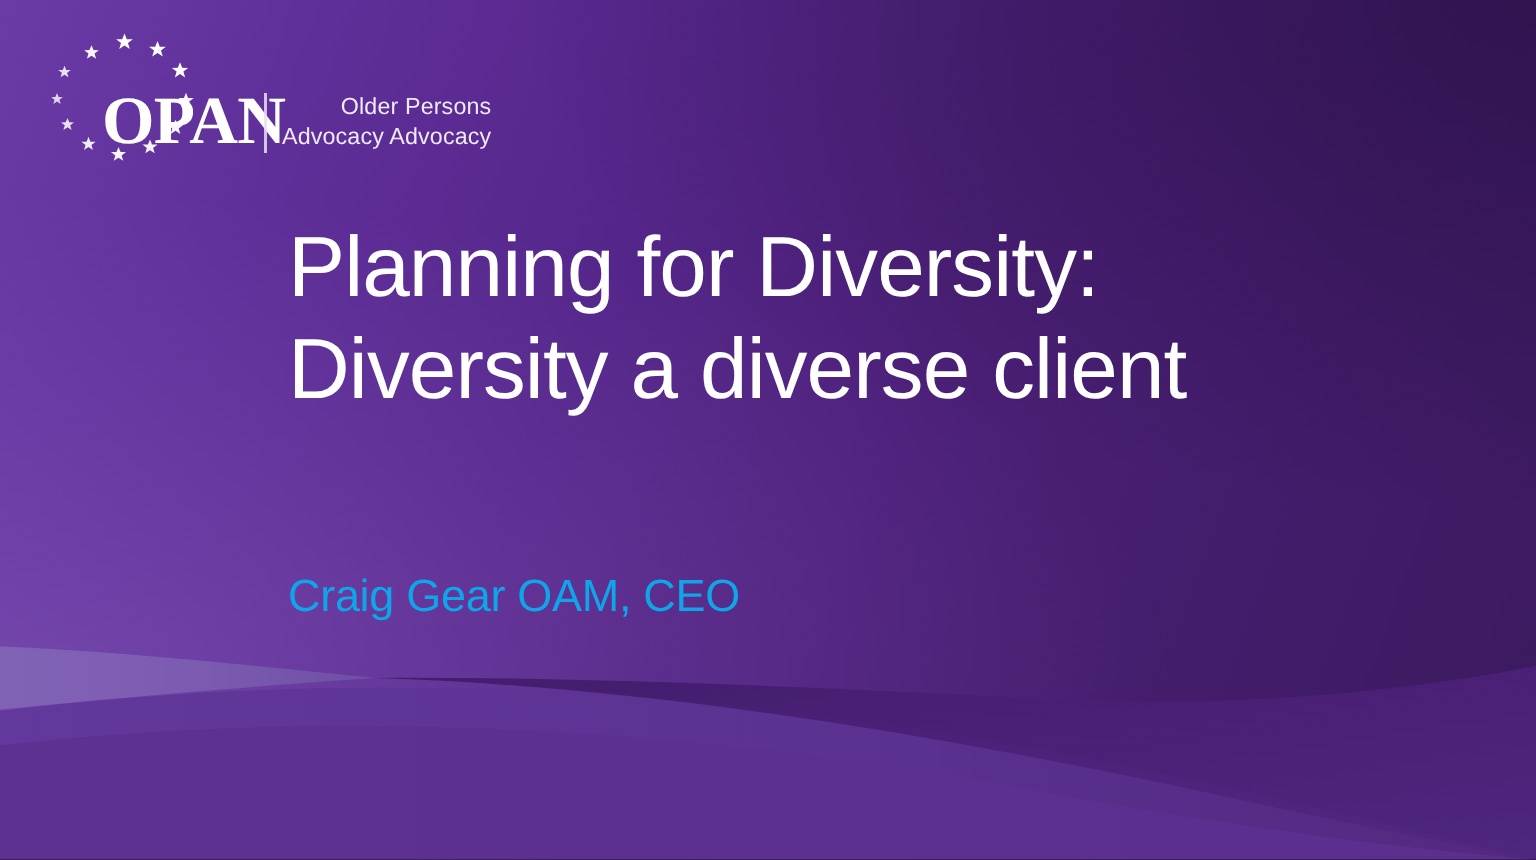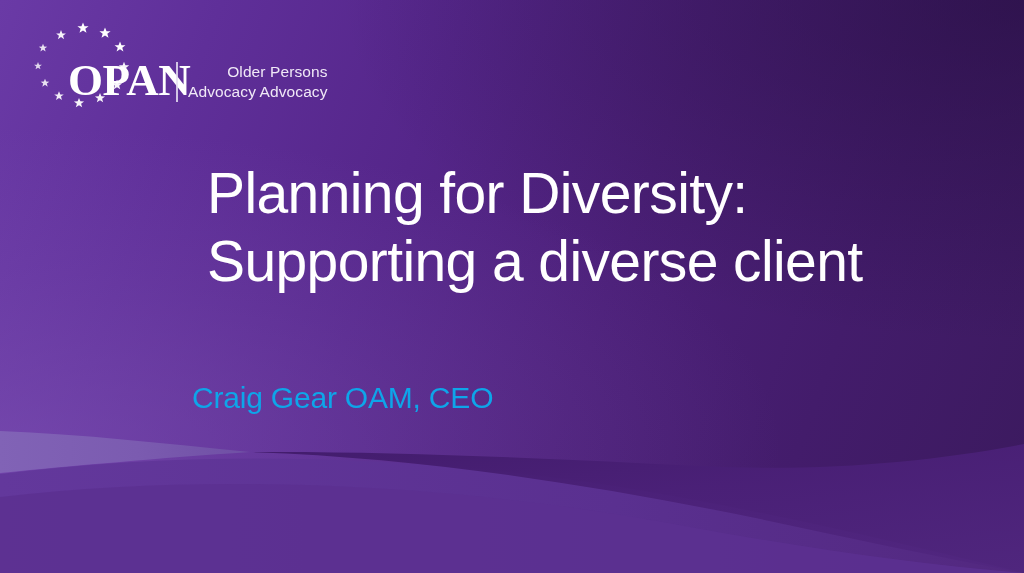--- a/index.html
+++ b/index.html
@@ -102,21 +102,21 @@
     white-space: nowrap;
     text-align: right;
   }
 
   
   .title {
     position: absolute;
     left: 192px;
     top: 144px;
     width: 760px;
-    margin: 15px;
+    margin: 0;
     color: #ffffff;
     font-size: 57px;
     line-height: 68px;
     font-weight: 400;
     letter-spacing: -0.6px;
   }
   .title .line { display: block; }
 
   .subtitle {
     position: absolute;
@@ -216,18 +216,18 @@
     <div class="logo-rule"></div>
 
     <div class="logo-sub">
       <div>Older Persons</div>
       <div>Advocacy Advocacy</div>
     </div>
   </div>
 
   <h1 class="title">
     <span class="line">Planning for Diversity:</span>
-    <span class="line">Supporting a diverse client</span>
+    <span class="line">Diversity a diverse client</span>
   </h1>
 
   <p class="subtitle">Craig Gear OAM, CEO</p>
 
 </div>
 
 </body></html>

